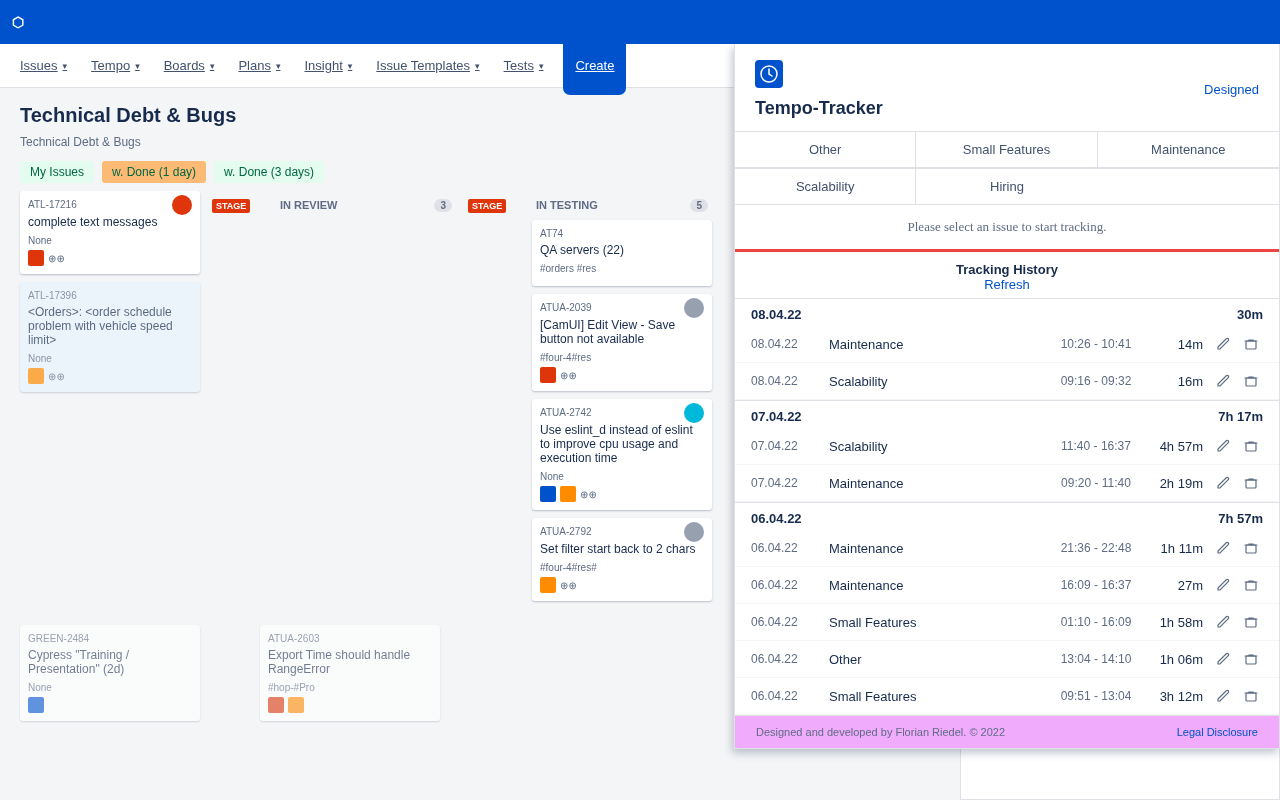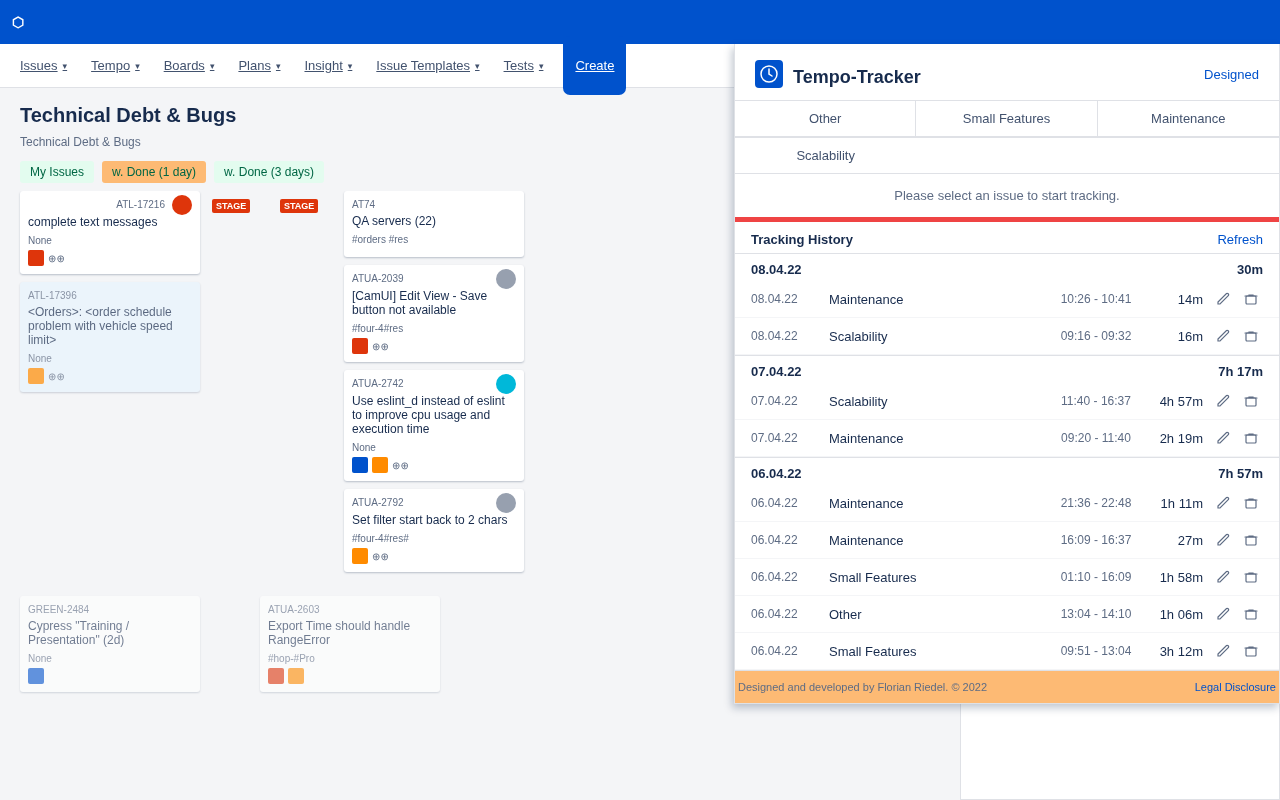--- a/index.html
+++ b/index.html
@@ -190,22 +190,23 @@
     .tempo-header {
       display: flex;
       align-items: center;
       justify-content: space-between;
       padding: 16px 20px 12px;
       border-bottom: 1px solid #dfe1e6;
     }
 
     .tempo-logo-title {
       display: flex;
-      align-items: flex-end;
+      align-items: flex-start;
       gap: 10px;
+      flex-direction: column;
     }
 
     .tempo-logo {
       width: 28px;
       height: 28px;
       background: #0052cc;
       border-radius: 4px;
       display: flex;
       align-items: center;
       justify-content: center;
@@ -247,28 +248,30 @@
 
     .category-btn:last-child {
       border-right: none;
     }
 
     .select-issue-msg {
       text-align: center;
       padding: 14px;
       color: #5e6c84;
       font-size: 13px;
-      border-bottom: 5px solid #ef4444;
+      border-bottom: 3px solid #ef4444;
+      font-family: Liberation Serif, serif;
     }
 
     .tracking-history-header {
       display: flex;
-      justify-content: space-between;
+      justify-content: center;
       align-items: center;
       padding: 10px 16px 6px;
+      flex-direction: column;
     }
 
     .tracking-history-title {
       font-weight: 600;
       color: #172b4d;
       font-size: 13px;
     }
 
     .refresh-link {
       color: #0052cc;
@@ -348,28 +351,28 @@
       background: transparent;
       cursor: pointer;
       color: #5e6c84;
       display: flex;
       align-items: center;
       justify-content: center;
       border-radius: 3px;
     }
 
     .tempo-footer {
-      padding: 10px 3px;
+      padding: 10px 21px;
       border-top: 1px solid #dfe1e6;
       display: flex;
       justify-content: space-between;
       align-items: center;
       font-size: 11px;
       color: #5e6c84;
-      background: #fdba74;
+      background: #f0abfc;
     }
 
     .footer-link {
       color: #0052cc;
       cursor: pointer;
     }
 
     
     .history-scroll {
       max-height: 420px;
@@ -458,21 +461,21 @@
     <button class="filter-btn" style="background:#e3fcef;color:#006644;">My Issues</button>
     <button class="filter-btn" style="background:#fdba74;color:#006644;">w. Done (1 day)</button>
     <button class="filter-btn" style="background:#e3fcef;color:#006644;">w. Done (3 days)</button>
   </div>
 
   <div class="board-columns">
 
     <div class="board-column">
 
       <div class="card">
-        <div style="display:flex;justify-content:flex-end;gap:7px;">
+        <div style="display:flex;justify-content:space-between;gap:7px;">
           <div class="card-id">ATL-17216</div>
           <div class="avatar avatar-red" style="background:#de350b;width:20px;height:20px;border-radius:50%;"></div>
         </div>
         <div class="card-title">complete text messages</div>
         <div class="card-meta">None</div>
         <div class="card-badges">
           <span class="badge badge-red"></span>
           <span style="font-size:10px;color:#5e6c84;">⊕⊕</span>
         </div>
       </div>
@@ -489,28 +492,38 @@
         </div>
       </div>
     </div>
 
     <div class="board-column" style="width:60px;min-width:50px;">
       <div class="column-header" style="font-size:9px;">
         <span style="background:#de350b;color:#fff;padding:2px 4px;border-radius:2px;">STAGE</span>
       </div>
     </div>
 
+    <div class="board-column">
+      <div class="column-header">
+        <span>IN REVIEW</span>
+        <span class="col-header-badge">3</span>
+      </div>
+    </div>
 
     <div class="board-column" style="width:60px;min-width:50px;">
       <div class="column-header" style="font-size:9px;">
         <span style="background:#de350b;color:#fff;padding:2px 4px;border-radius:2px;">STAGE</span>
       </div>
     </div>
 
     <div class="board-column">
+      <div class="column-header">
+        <span>IN TESTING</span>
+        <span class="col-header-badge">5</span>
+      </div>
 
       <div class="card">
         <div class="card-id">AT74</div>
         <div class="card-title">QA servers (22)</div>
         <div class="card-meta">#orders #res</div>
       </div>
       <div class="card">
         <div style="display:flex;justify-content:space-between;">
           <div class="card-id">ATUA-2039</div>
           <div class="avatar" style="background:#97a0af;width:20px;height:20px;border-radius:50%;"></div>
@@ -613,20 +626,21 @@
   </div>
 
   <div class="category-grid">
     <button class="category-btn">Other</button>
     <button class="category-btn">Small Features</button>
     <button class="category-btn">Maintenance</button>
   </div>
 
   <div class="category-grid" style="border-bottom:1px solid #dfe1e6;">
     <button class="category-btn" style="border-bottom:none;">Scalability</button>
+    <button class="category-btn" style="border-bottom:none;">Hiring</button>
   </div>
 
   <div class="select-issue-msg">Please select an issue to start tracking.</div>
 
   <div class="tracking-history-header">
     <span class="tracking-history-title">Tracking History</span>
     <a class="refresh-link">Refresh</a>
   </div>
 
   <div class="history-scroll">

